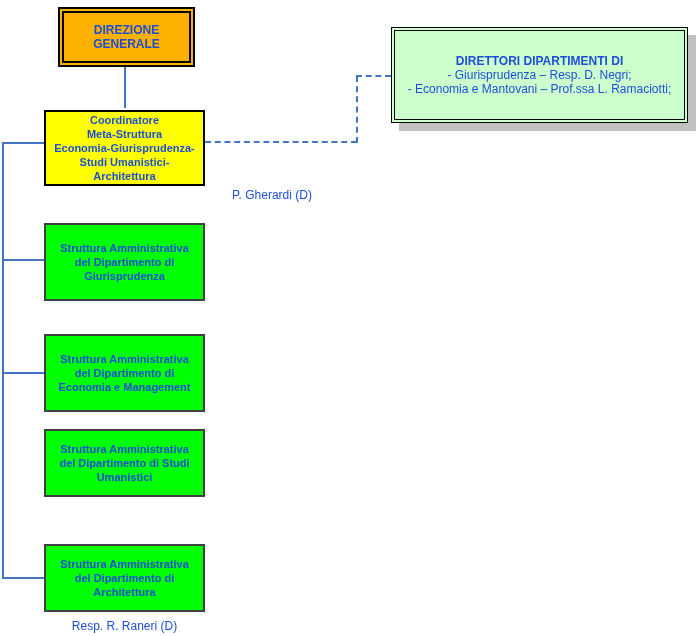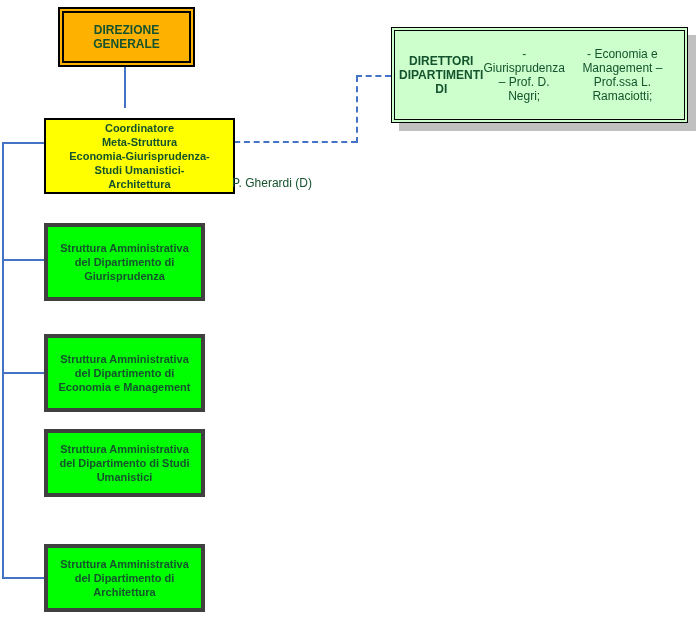--- a/index.html
+++ b/index.html
@@ -2,54 +2,54 @@
 <html><head>
 <meta charset="utf-8">
 <style>
   html,body{margin:0;padding:0;background:#ffffff;}
   *{box-sizing:border-box;}
   .canvas{
     position:relative;
     width:699px;height:636px;
     background:#ffffff;
     font-family:"Liberation Sans","DejaVu Sans",sans-serif;
-    color:#14532d;
+    color:#1d4ed8;
     overflow:hidden;
   }
   .node{
     position:absolute;
     display:flex;align-items:center;justify-content:center;
     text-align:center;
     font-weight:bold;
     font-size:11px;
     line-height:14px;
     white-space:pre-line;
   }
   .direzione{
     left:58px;top:7px;width:137px;height:60px;
     background:#FFB100;
     border:6px double #000;
     font-size:12px;
   }
   .coordinatore{
-    left:44px;top:118px;width:191px;height:76px;
+    left:44px;top:110px;width:161px;height:76px;
     background:#FFFF00;
     border:2px solid #000;
   }
   .struttura{
     left:44px;width:161px;
     background:#00FF00;
-    border:4px solid #404040;
+    border:2px solid #404040;
   }
   .direttori{
     left:391px;top:27px;width:297px;height:96px;
     background:#CCFFCC;
     border:4px double #000;
     box-shadow:8px 8px 0 #C0C0C0;
-    flex-direction:row;
+    flex-direction:column;
     font-weight:normal;
     font-size:12px;
     line-height:14px;
     padding:2px 4px;
   }
   .direttori .ttl{font-weight:bold;}
   .caption{
     position:absolute;
     font-size:12px;
     line-height:14px;
@@ -82,38 +82,39 @@
 
   <div class="node direzione">DIREZIONE
 GENERALE</div>
 
   <div class="node coordinatore">Coordinatore
 Meta-Struttura
 Economia-Giurisprudenza-
 Studi Umanistici-
 Architettura</div>
 
-  <div class="caption" style="left:222px;top:176px;width:100px;text-align:center;">P. Gherardi (D)</div>
+  <div class="caption" style="left:222px;top:188px;width:100px;text-align:center;">P. Gherardi (D)</div>
 
   <div class="node direttori">
     <div class="ttl">DIRETTORI DIPARTIMENTI DI</div>
-    <div>- Giurisprudenza – Prof. D. Negri;</div>
-    <div>- Economia e Management – Prof.ssa L. Ramaciotti;</div>
+    <div>- Giurisprudenza – Resp. D. Negri;</div>
+    <div>- Economia e Mantovani – Prof.ssa L. Ramaciotti;</div>
   </div>
 
   <div class="node struttura" style="top:223px;height:78px;">Struttura Amministrativa
 del Dipartimento di
 Giurisprudenza</div>
 
   <div class="node struttura" style="top:334px;height:78px;">Struttura Amministrativa
 del Dipartimento di
 Economia e Management</div>
 
   <div class="node struttura" style="top:429px;height:68px;">Struttura Amministrativa
 del Dipartimento di Studi
 Umanistici</div>
   <div class="caption" style="left:44px;top:506px;width:161px;margin-top:44px;">Resp. T. Mantovani (D)</div>
 
   <div class="node struttura" style="top:544px;height:68px;">Struttura Amministrativa
 del Dipartimento di
 Architettura</div>
+  <div class="caption" style="left:44px;top:619px;width:161px;">Resp. R. Raneri (D)</div>
 
 </div>
 
 </body></html>

